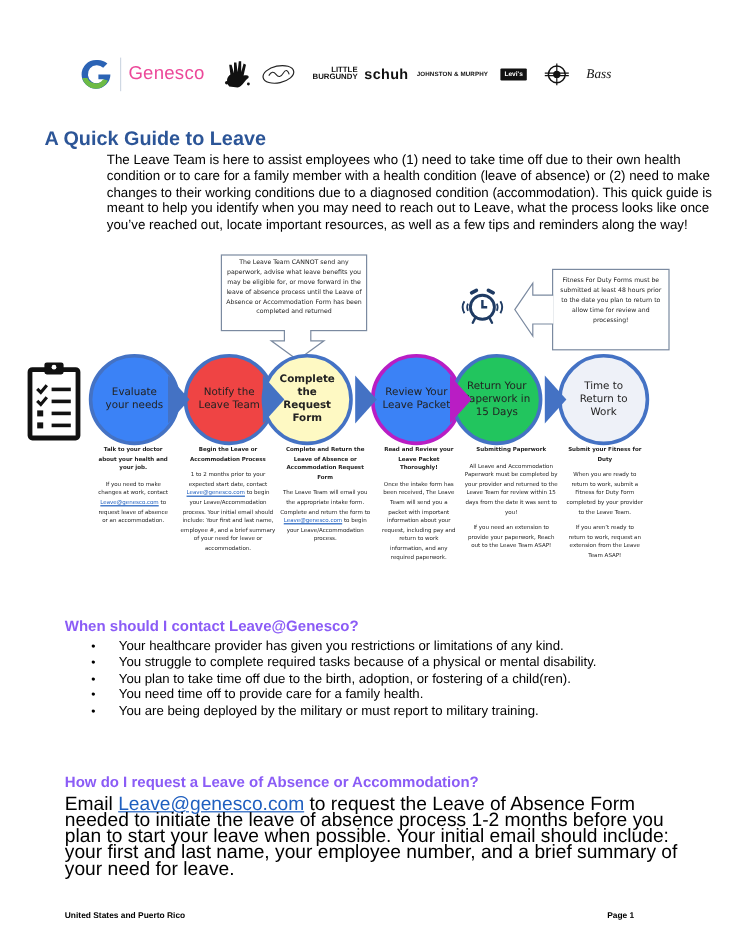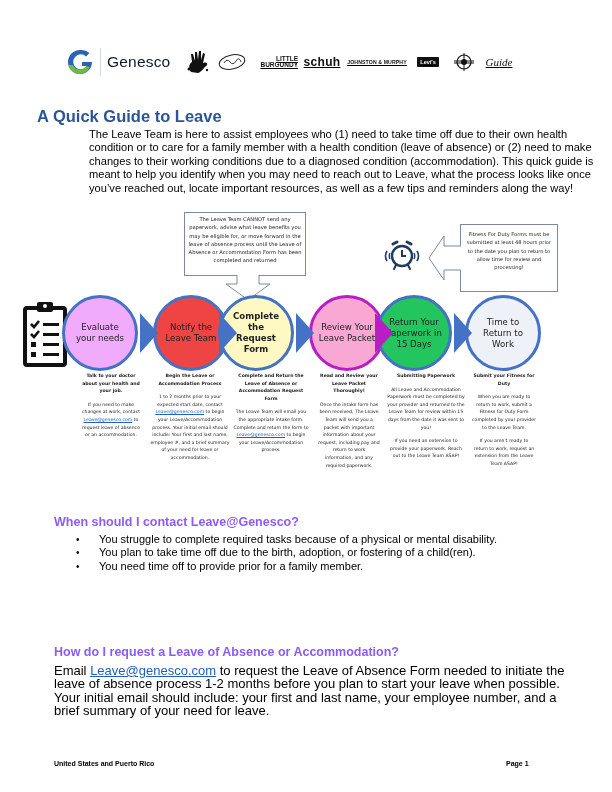--- a/index.html
+++ b/index.html
@@ -3,22 +3,22 @@
 <meta charset="utf-8">
 <style>
   * { box-sizing: border-box; margin: 0; padding: 0; }
   html, body { width: 612px; height: 792px; background: #fff; }
   body { position: relative; font-family: "Liberation Sans", sans-serif; color: #000; overflow: hidden; }
 
   .logo-row { position: absolute; top: 44px; left: 66px; height: 36px; display: flex; align-items: center; }
   .g-logo { width: 28px; height: 28px; position: relative; }
   .g-logo svg { width: 28px; height: 28px; display: block; }
   .logo-divider { width: 1px; height: 28px; background: #cfd8e3; margin: 0 6px 0 6px; }
-  .genesco-word { font-size: 15.5px; color: #0f172a; letter-spacing: 0.2px; }
-  .brands { position: absolute; top: 48px; left: 184px; height: 28px; display: flex; align-items: center; gap: 0; text-decoration: underline; }
+  .genesco-word { font-size: 15.5px; color: #ec4899; letter-spacing: 0.2px; }
+  .brands { position: absolute; top: 48px; left: 184px; height: 28px; display: flex; align-items: center; gap: 0; }
   .brand { display: flex; align-items: center; justify-content: center; height: 28px; color: #111; }
   .brand-journeys { width: 28px; }
   .brand-ct { width: 32px; margin-left: 4px; }
   .brand-lb { width: 44px; margin-left: 6px; font-size: 6.5px; font-weight: bold; line-height: 6.5px; flex-direction: column; align-items: flex-end; }
   .brand-schuh { width: 36px; margin-left: 6px; font-size: 12px; font-weight: bold; letter-spacing: 0.3px; }
   .brand-jm { width: 62px; margin-left: 6px; font-size: 5.2px; font-weight: bold; letter-spacing: 0.1px; }
   .brand-levis { width: 28px; margin-left: 6px; }
   .brand-levis span { background: #111; color: #fff; font-size: 5.5px; font-weight: bold; padding: 2px 3px; border-radius: 1px; }
   .brand-dockers { width: 24px; margin-left: 10px; }
   .brand-bass { width: 30px; margin-left: 8px; font-family: "Liberation Serif", serif; font-style: italic; font-size: 11px; }
@@ -39,21 +39,21 @@
 
   .col { position: absolute; top: 372px; font-family: "DejaVu Sans", sans-serif; font-size: 4.6px; line-height: 7.6px; text-align: center; color: #222; }
   .col .head { font-weight: bold; display: block; }
   .col .body { display: block; margin-top: 6px; }
   .col a, .link { color: #1f5fbf; text-decoration: underline; }
 
   h2.section { position: absolute; left: 54px; font-size: 12.5px; font-weight: bold; color: #8b5cf6; }
   .bullets { position: absolute; top: 533px; left: 76px; width: 500px; list-style: none; font-size: 11px; line-height: 13.4px; }
   .bullets li { position: relative; padding-left: 23px; }
   .bullets li::before { content: "•"; position: absolute; left: 0; top: 0; font-size: 10px; }
-  .req-text { position: absolute; top: 664px; left: 54px; width: 520px; font-size: 13px; line-height: 13.4px; }
+  .req-text { position: absolute; top: 664px; left: 54px; width: 520px; font-size: 16px; line-height: 13.4px; }
 
   .footer { position: absolute; top: 760px; font-size: 7px; font-weight: bold; }
 </style>
 </head>
 <body>
 
 <div class="logo-row">
   <div class="g-logo">
     <svg viewBox="0 0 28 28">
       <path d="M14 2 A12 12 0 1 0 26 14 L16 14 L16 18 L21 18 A7.5 7.5 0 1 1 20 8.5 L23.5 5 A12 12 0 0 0 14 2 Z" fill="#2b63b5"></path>
@@ -92,21 +92,21 @@
     <span>Levi's</span>
   </div>
   <div class="brand brand-dockers">
     <svg width="22" height="22" viewBox="0 0 22 22">
       <circle cx="11" cy="11" r="7" fill="none" stroke="#111" stroke-width="1.2"></circle>
       <path d="M1 10 L21 10 M1 12 L21 12 M11 2 L11 20" stroke="#111" stroke-width="1"></path>
       <circle cx="11" cy="11" r="3" fill="#111"></circle>
     </svg>
   </div>
   <div class="brand brand-bass">
-    <span>Guide</span>
+    <span>Bass</span>
   </div>
 </div>
 
 <h1 class="title">A Quick Guide to Leave</h1>
 <p class="intro">The Leave Team is here to assist employees who (1) need to take time off due to their own health condition or to care for a family member with a health condition (leave of absence) or (2) need to make changes to their working conditions due to a diagnosed condition (accommodation). This quick guide is meant to help you identify when you may need to reach out to Leave, what the process looks like once you’ve reached out, locate important resources, as well as a few tips and reminders along the way!</p>
 
 <div class="callout1">The Leave Team CANNOT send any paperwork, advise what leave benefits you may be eligible for, or move forward in the leave of absence process until the Leave of Absence or Accommodation Form has been completed and returned</div>
 <svg class="arrow-svg" style="top:275px;left:224px;" width="48" height="26" viewBox="0 0 48 26">
   <path d="M13 0 L13 9 L2 9 L24 25 L46 9 L35 9 L35 0" fill="#fff" stroke="#7b8aa0" stroke-width="1"></path>
 </svg>
@@ -139,30 +139,30 @@
 </svg>
 
 <div class="flow">
   <svg id="flow-svg" width="612" height="90" style="position: absolute; top: 0px; left: 0px; z-index: 2;">
       <path d="M140 25 L158 45 L140 65 Z" fill="#4472c4"></path>
       <path d="M219 25 L237 45 L219 65 Z" fill="#4472c4"></path>
       <path d="M296 25 L314 45 L296 65 Z" fill="#4472c4"></path>
       <path d="M375 25 L393 45 L375 65 Z" fill="#b91dc4"></path>
       <path d="M454 25 L472 45 L454 65 Z" fill="#4472c4"></path>
     </svg>
-  <div class="circle" style="left: 62px; top: 7px; width: 76px; height: 76px; background: #f0abfc; border: 3px solid rgb(68, 114, 196); z-index: 1;">
+  <div class="circle" style="left: 74px; top: 7px; width: 76px; height: 76px; background: #3b82f6; border: 3px solid rgb(68, 114, 196); z-index: 1;">
     <span class="circle-label">Evaluate your needs</span>
   </div>
   <div class="circle" style="left: 153px; top: 7px; width: 76px; height: 76px; background: #ef4444; border: 3px solid rgb(68, 114, 196); z-index: 1;">
     <span class="circle-label">Notify the Leave Team</span>
   </div>
   <div class="circle" style="left: 218px; top: 7px; width: 76px; height: 76px; background: #fef9c3; border: 3px solid rgb(68, 114, 196); z-index: 1; font-weight: bold;">
     <span class="circle-label">Complete the Request Form</span>
   </div>
-  <div class="circle" style="left: 309px; top: 7px; width: 76px; height: 76px; background: #f9a8d4; border: 3px solid rgb(185, 29, 196); z-index: 1;">
+  <div class="circle" style="left: 309px; top: 7px; width: 76px; height: 76px; background: #3b82f6; border: 3px solid rgb(185, 29, 196); z-index: 1;">
     <span class="circle-label">Review Your Leave Packet</span>
   </div>
   <div class="circle" style="left: 376px; top: 7px; width: 76px; height: 76px; background: #22c55e; border: 3px solid rgb(68, 114, 196); z-index: 1;">
     <span class="circle-label">Return Your Paperwork in 15 Days</span>
   </div>
   <div class="circle" style="left: 465px; top: 7px; width: 76px; height: 76px; background: rgb(238, 241, 248); border: 3px solid rgb(68, 114, 196); z-index: 1;">
     <span class="circle-label">Time to Return to Work</span>
   </div>
 </div>
 
@@ -200,23 +200,25 @@
   <span class="body">If you need an extension to provide your paperwork, Reach out to the Leave Team ASAP!</span>
 </div>
 <div class="col" style="left:472px;width:64px;">
   <span class="head">Submit your Fitness for Duty</span>
   <span class="body">When you are ready to return to work, submit a Fitness for Duty Form completed by your provider to the Leave Team.</span>
   <span class="body">If you aren’t ready to return to work, request an extension from the Leave Team ASAP!</span>
 </div>
 
 <h2 class="section" style="top:515px;">When should I contact Leave@Genesco?</h2>
 <ul class="bullets">
+  <li>Your healthcare provider has given you restrictions or limitations of any kind.</li>
   <li>You struggle to complete required tasks because of a physical or mental disability.</li>
   <li>You plan to take time off due to the birth, adoption, or fostering of a child(ren).</li>
-  <li>You need time off to provide prior for a family member.</li>
+  <li>You need time off to provide care for a family health.</li>
+  <li>You are being deployed by the military or must report to military training.</li>
 </ul>
 
 <h2 class="section" style="top:645px;">How do I request a Leave of Absence or Accommodation?</h2>
 <p class="req-text">
   <span>Email</span>
   <a class="link">Leave@genesco.com</a>
   <span>to request the Leave of Absence Form needed to initiate the leave of absence process 1-2 months before you plan to start your leave when possible. Your initial email should include: your first and last name, your employee number, and a brief summary of your need for leave.</span>
 </p>
 
 <div class="footer" style="left:54px;">United States and Puerto Rico</div>

